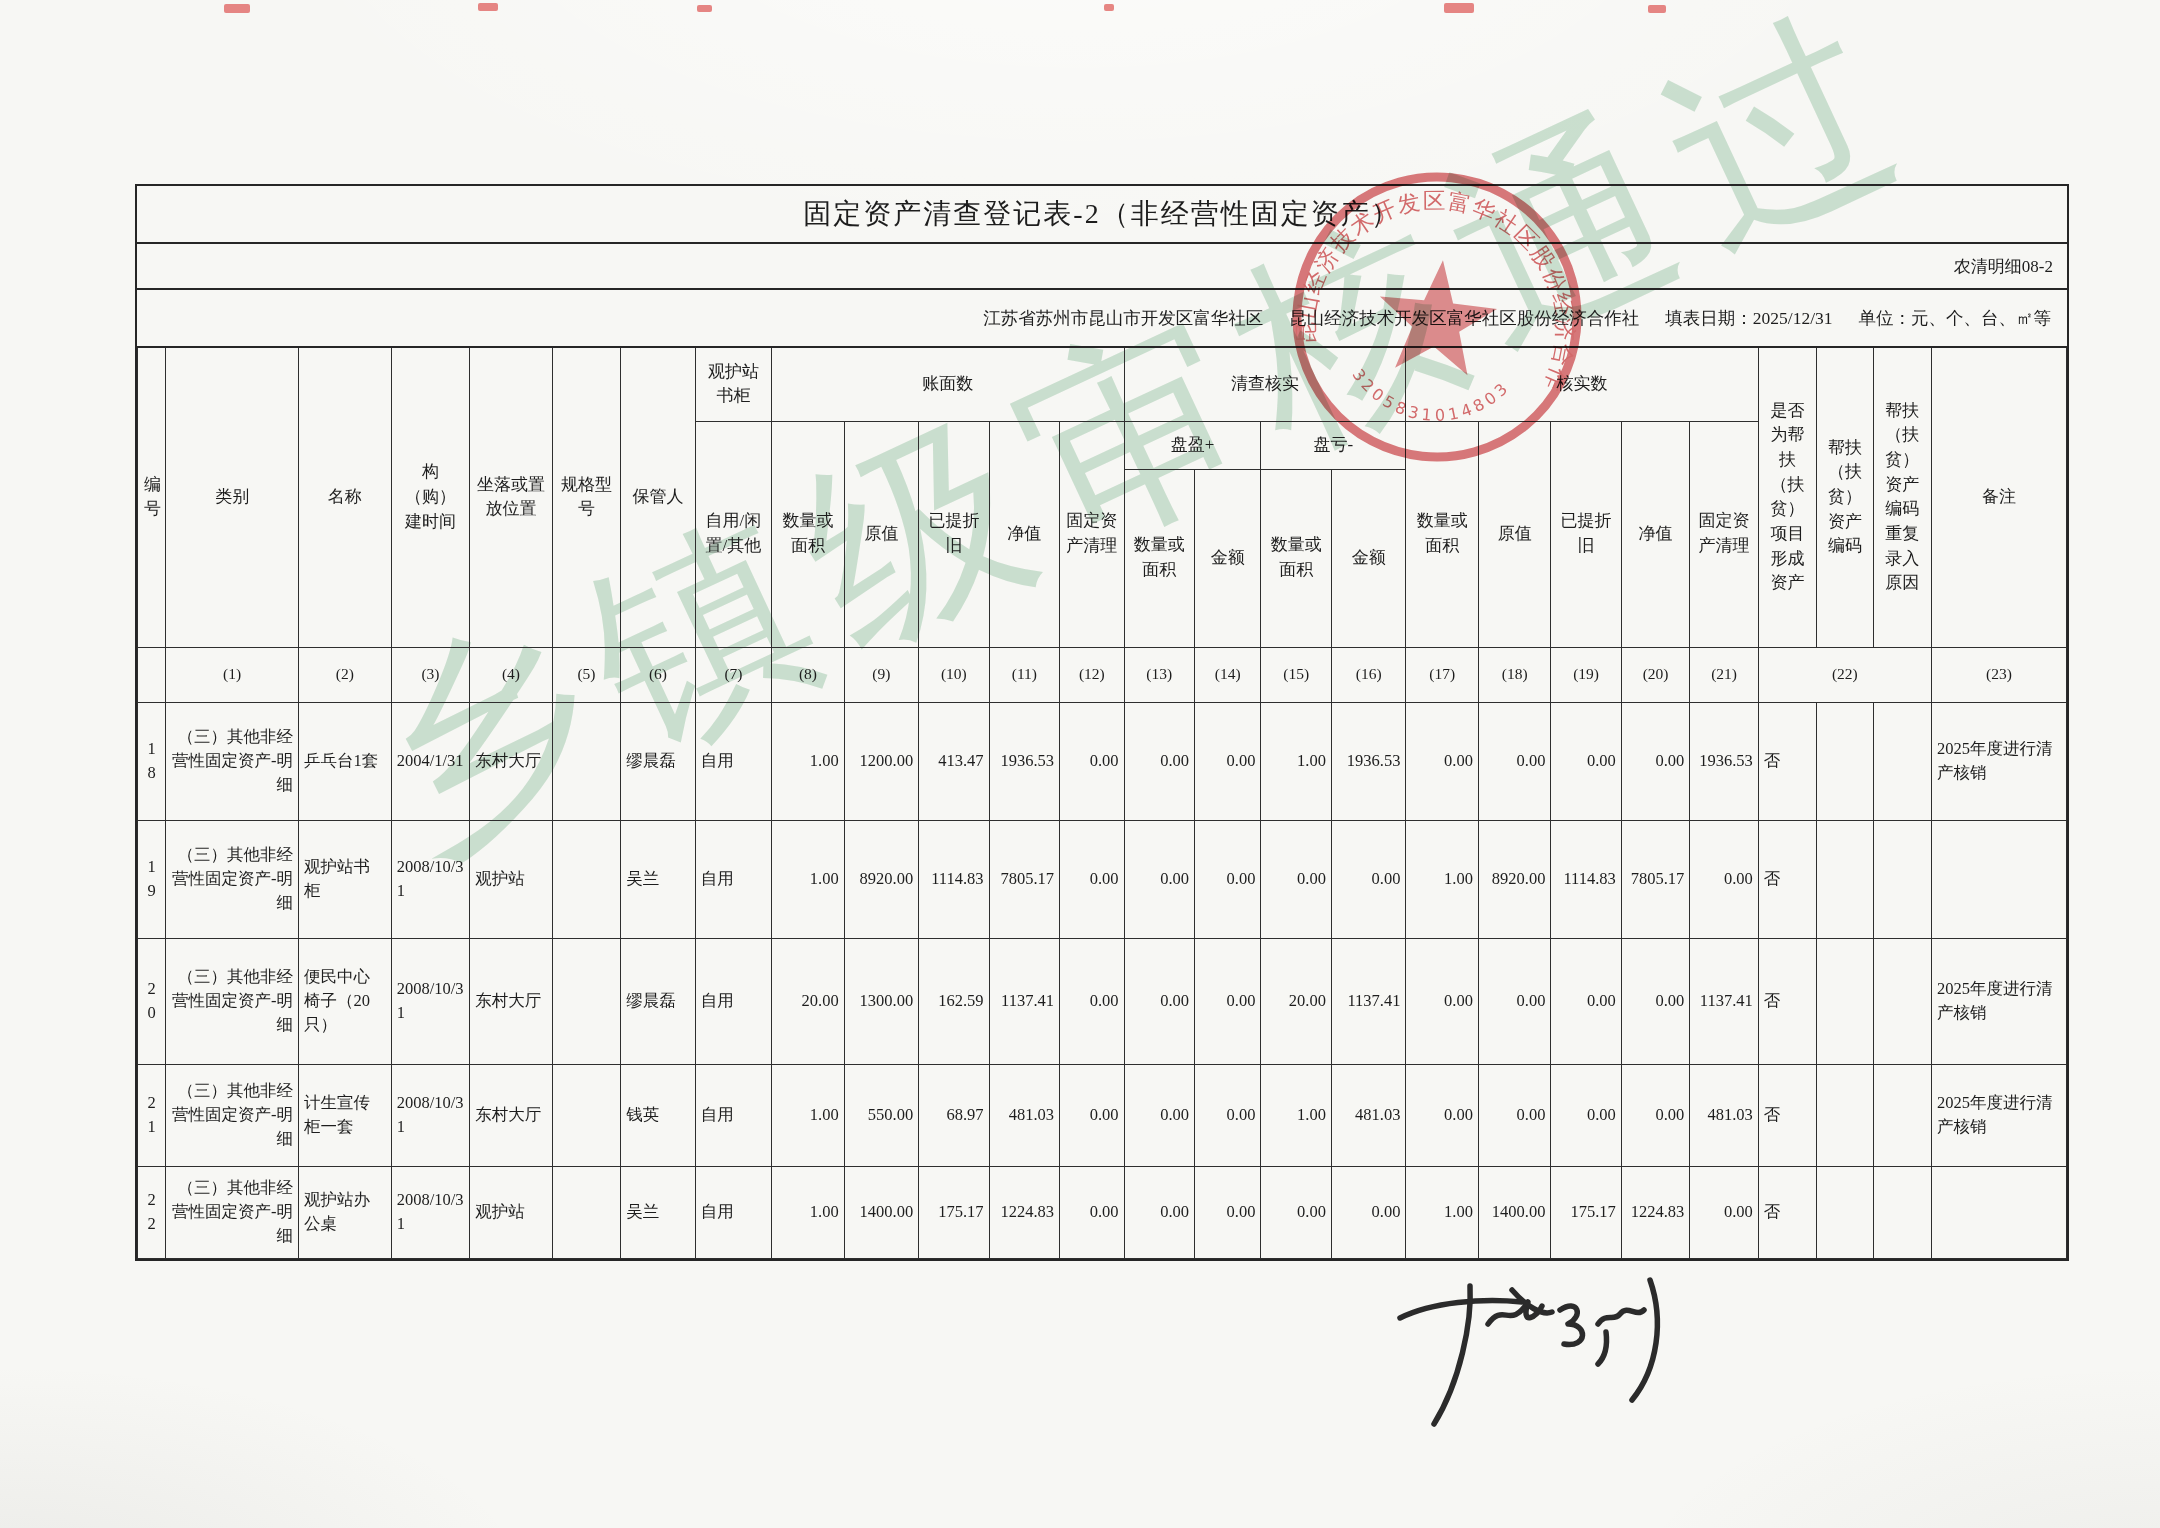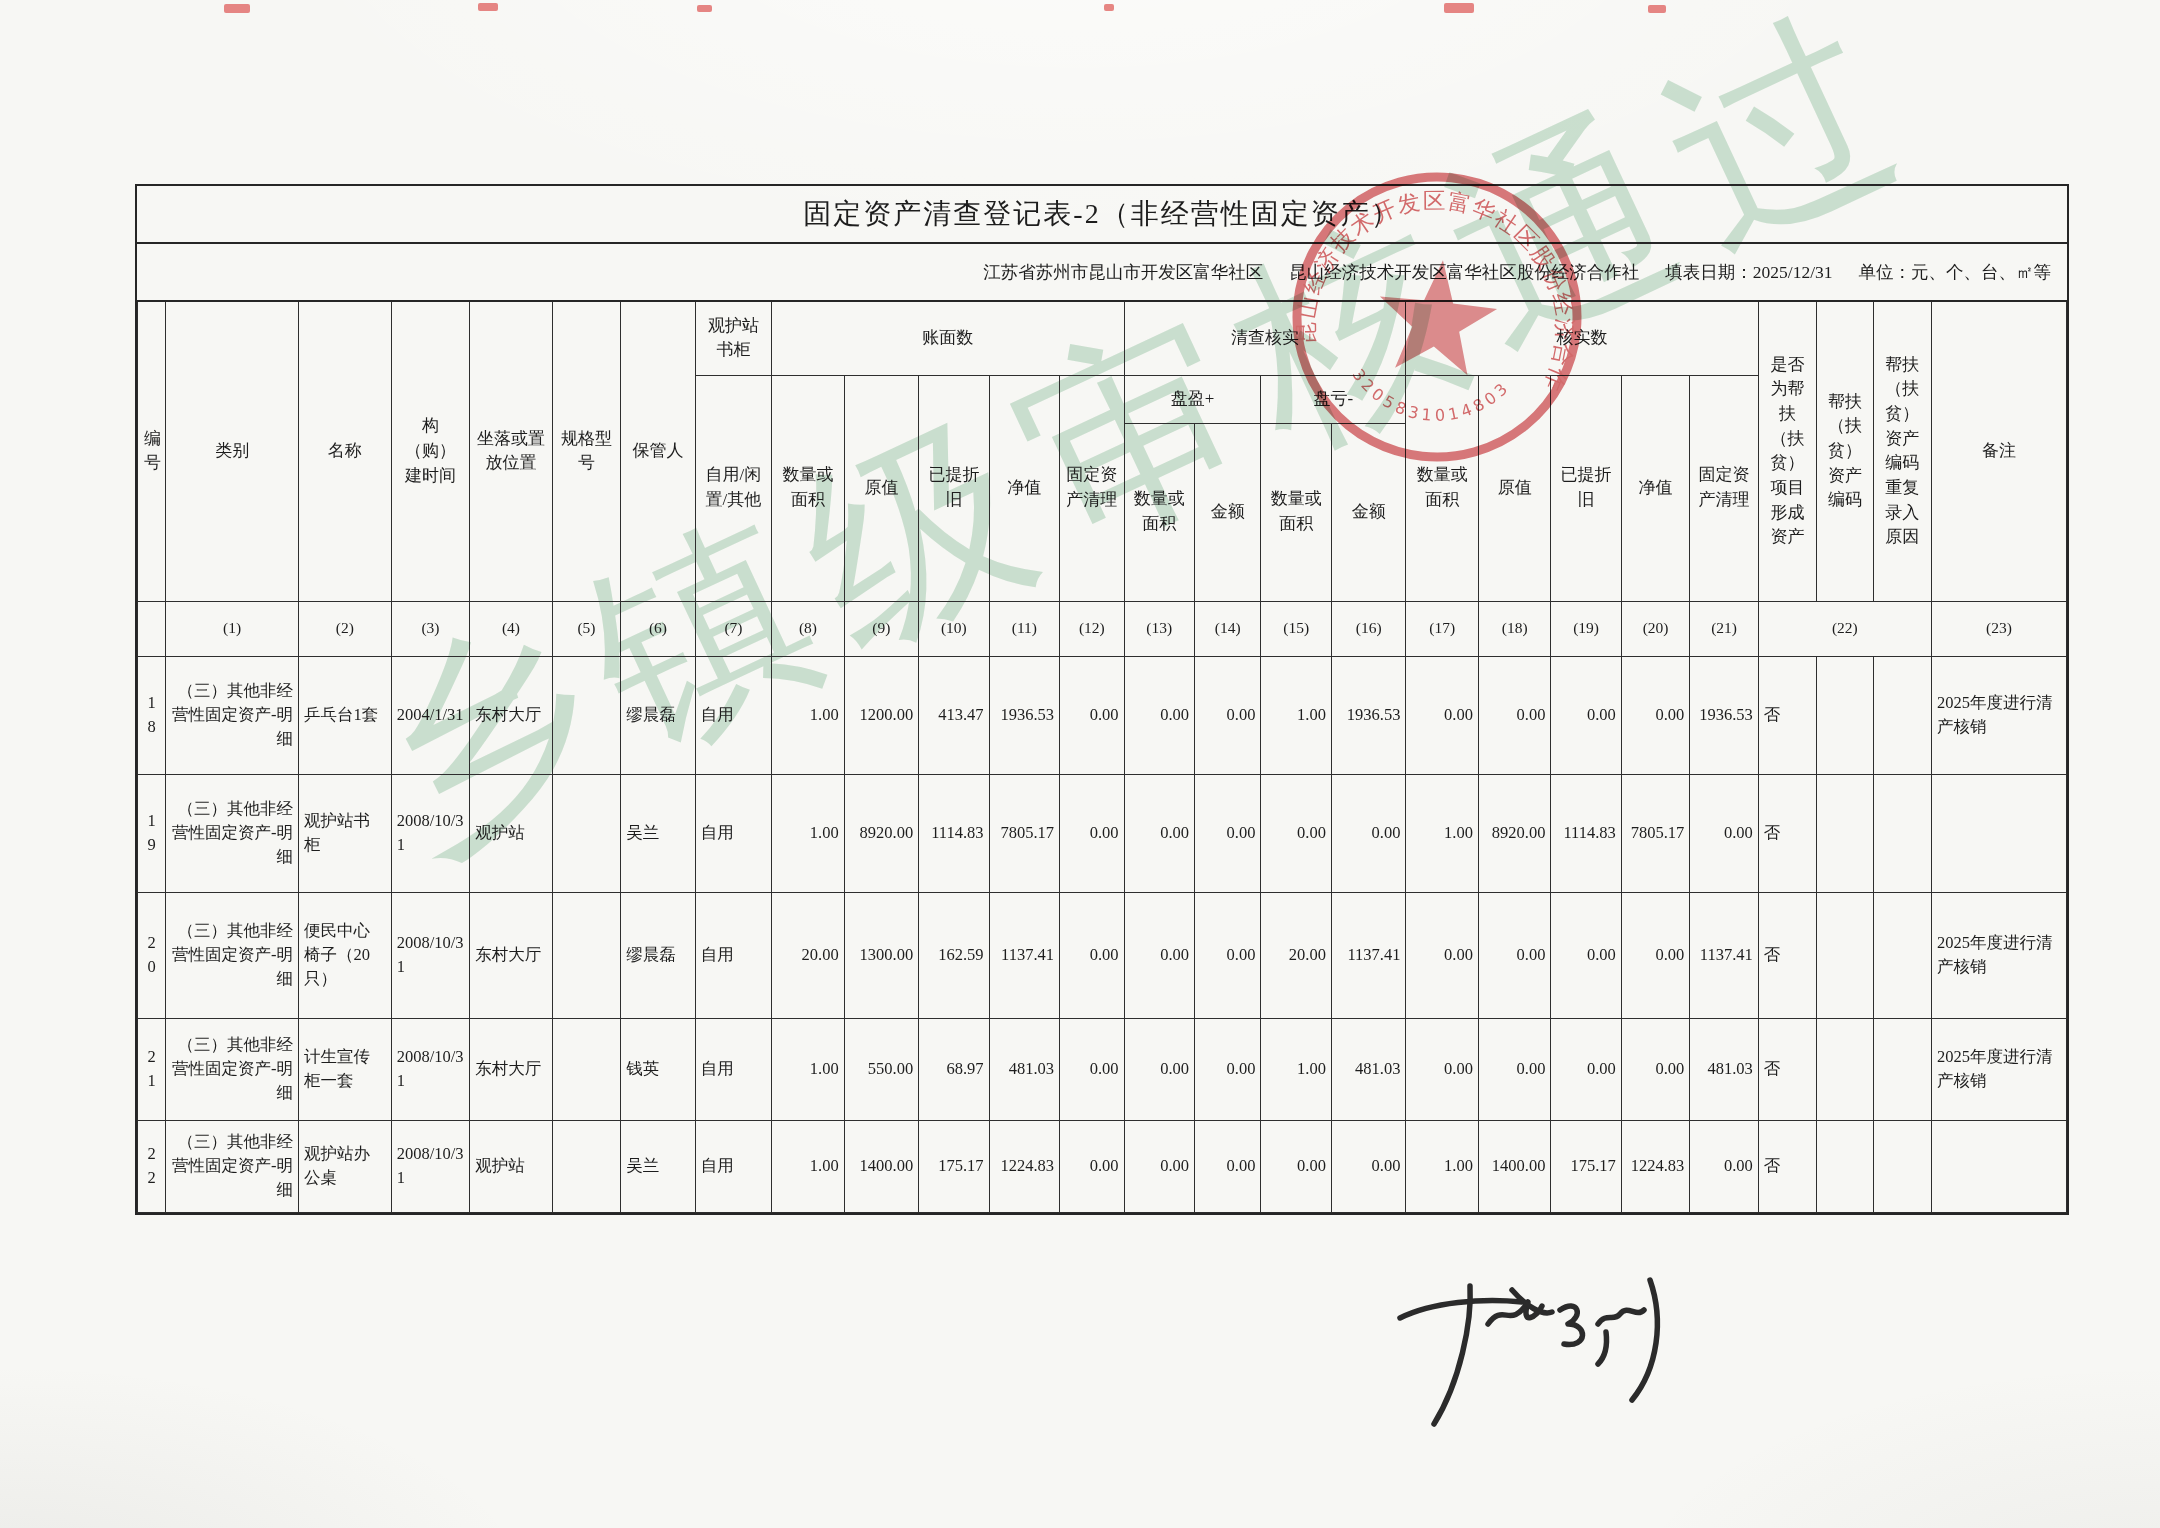--- a/index.html
+++ b/index.html
@@ -66,20 +66,23 @@
 <div class="fleck" style="left:697px;top:5px;width:15px;height:7px;"></div>
 <div class="fleck" style="left:1104px;top:4px;width:10px;height:7px;"></div>
 <div class="fleck" style="left:1444px;top:3px;width:30px;height:10px;"></div>
 <div class="fleck" style="left:1648px;top:5px;width:18px;height:8px;"></div>
 
 <div class="watermark" style="color: rgba(139, 188, 152, 0.42);">乡镇级审核通过</div>
 
 <div class="sheet">
   <div class="title-row">
     <span class="t">固定资产清查登记表-2（非经营性固定资产）</span>
+  </div>
+  <div class="code-row">
+    <span class="c">农清明细08-2</span>
   </div>
   <div class="info-row">
     <span>江苏省苏州市昆山市开发区富华社区</span>
     <span>昆山经济技术开发区富华社区股份经济合作社</span>
     <span>填表日期：2025/12/31</span>
     <span>单位：元、个、台、㎡等</span>
   </div>
 
   <table>
     <colgroup>

